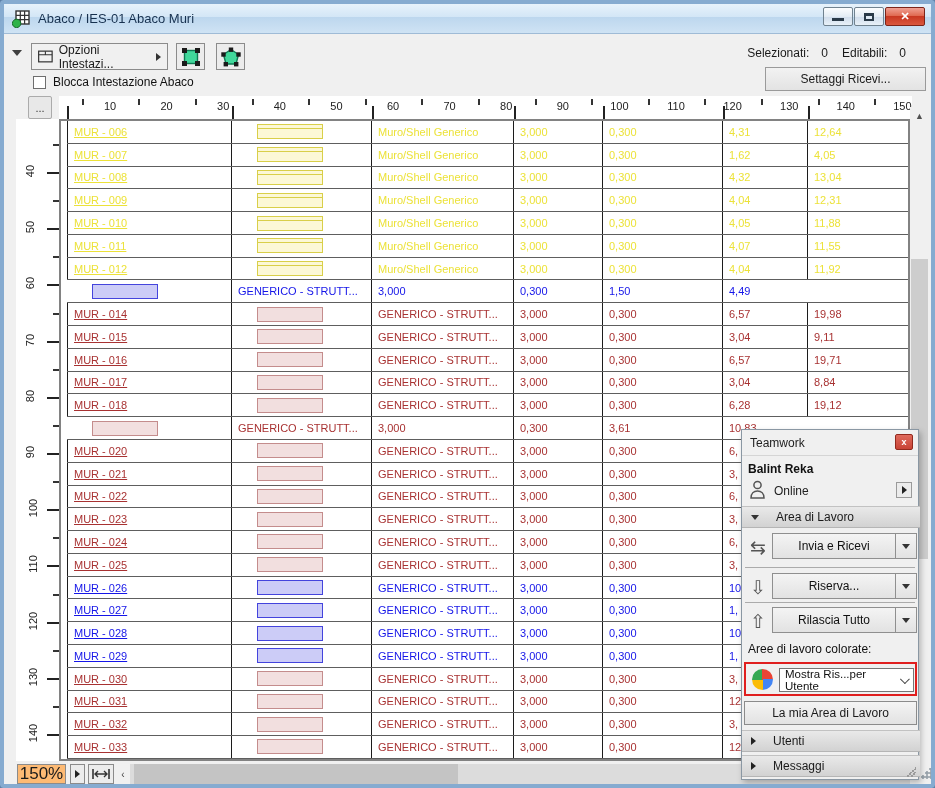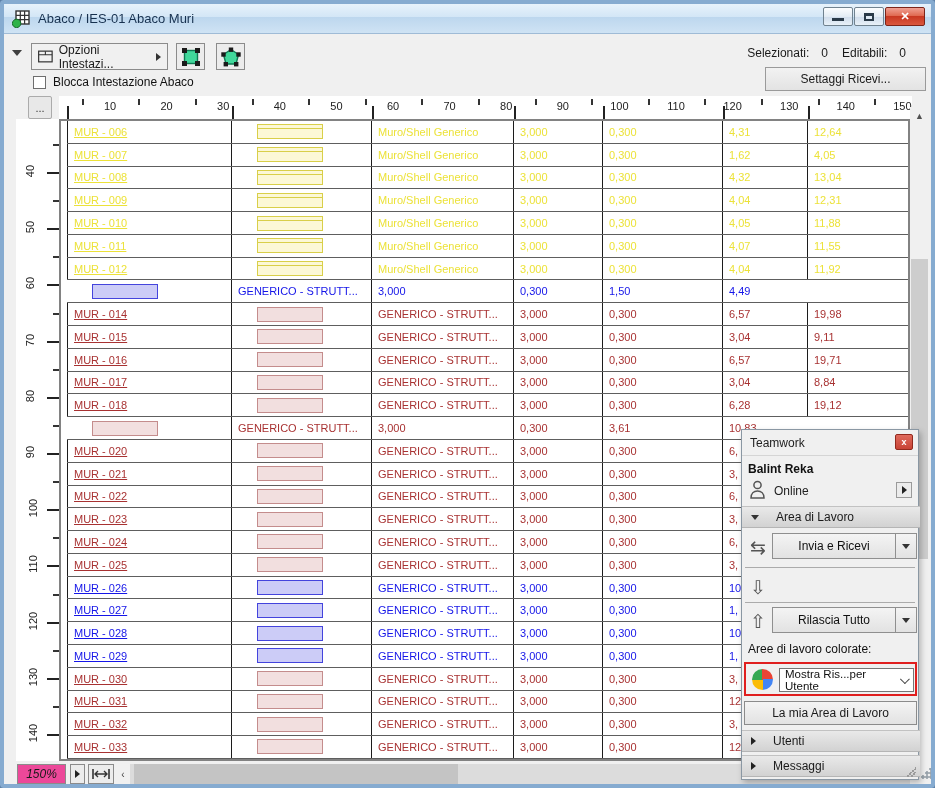--- a/index.html
+++ b/index.html
@@ -62,21 +62,21 @@
   .g-blue .cell { color:#1515e8; }
   .g-blue .swatch { background:#ccccf7; border:1px solid #4444dd; }
   .g-red .cell { color:#a83232; }
   .g-red .swatch { background:#f2dfdf; border:1px solid #c48c8c; }
   
   .vscroll { position:absolute; left:906px; top:103px; width:19px; height:654px; background:#f0f0f0; }
   .vscroll .arrow { position:absolute; left:0; top:0; width:19px; height:18px; color:#505050; font-size:9px;
     display:flex; align-items:center; justify-content:center; }
   .vthumb { position:absolute; left:1px; top:152px; width:17px; height:300px; background:#cdcdcd; }
   .statusbar { position:absolute; left:0; top:757px; width:100%; height:27px; background:#f0f0f0; }
-  .zoom-btn { position:absolute; left:13px; top:3px; width:49px; height:20px; justify-content:center; font-size:12px; background:#ec4899;font-style:italic; }
+  .zoom-btn { position:absolute; left:13px; top:3px; width:49px; height:20px; justify-content:center; font-size:17px; background:#fdba74; }
   .sbtn { position:absolute; top:3px; height:20px; justify-content:center; font-size:10px; background:#ececec; }
   .hscroll-track { position:absolute; left:126px; top:3px; width:780px; height:20px; background:#dcdcdc; }
   .hthumb { position:absolute; left:4px; top:0; width:324px; height:20px; background:#c4c4c4; }
   .left-arrow { position:absolute; left:112px; top:3px; width:14px; height:20px; font-size:10px; color:#444;
     display:flex; align-items:center; justify-content:center; }
   .corner-grip { position:absolute; left:916px; top:764px; width:12px; height:12px;
     background:radial-gradient(circle at 3px 9px,#9aa4ac 1.5px,transparent 2px),
                radial-gradient(circle at 7px 9px,#9aa4ac 1.5px,transparent 2px),
                radial-gradient(circle at 7px 5px,#9aa4ac 1.5px,transparent 2px),
                radial-gradient(circle at 11px 9px,#9aa4ac 1.5px,transparent 2px),
@@ -983,20 +983,28 @@
       <div class="split-main">
           <span>Invia e Ricevi</span>
         </div>
       <div class="split-arr">
           <span class="tri-d"></span>
         </div>
     </div>
     <div class="pal-sep" style="top:137px"></div>
 
     <span class="pal-ico" style="top:146px">⇩</span>
+    <div class="split-btn" style="top:143px">
+      <div class="split-main">
+          <span>Riserva...</span>
+        </div>
+      <div class="split-arr">
+          <span class="tri-d"></span>
+        </div>
+    </div>
     <div class="pal-sep" style="top:172px"></div>
 
     <span class="pal-ico" style="top:180px">⇧</span>
     <div class="split-btn" style="top:177px">
       <div class="split-main">
           <span>Rilascia Tutto</span>
         </div>
       <div class="split-arr">
           <span class="tri-d"></span>
         </div>

